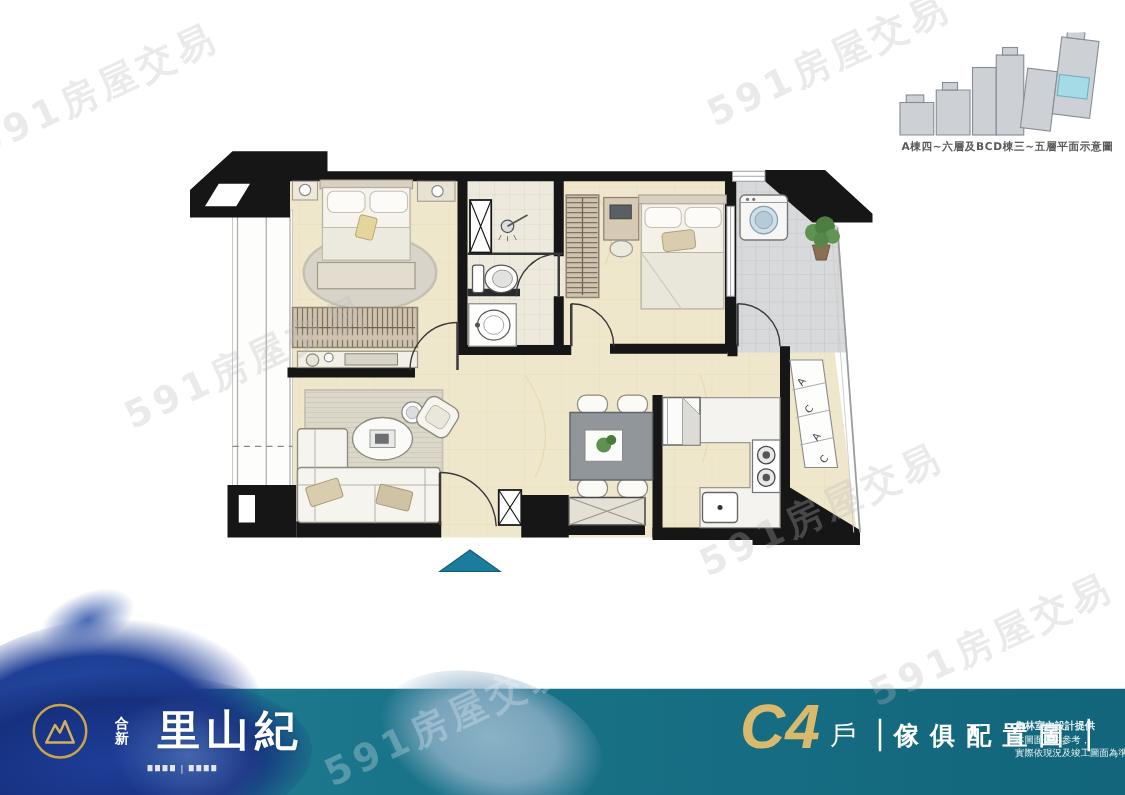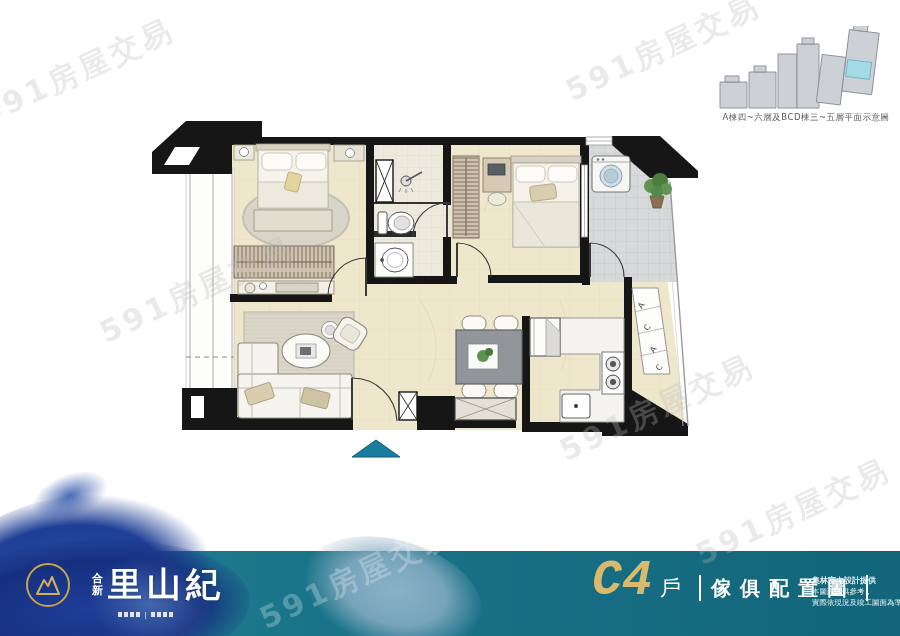--- a/index.html
+++ b/index.html
@@ -3,41 +3,41 @@
 <meta charset="utf-8">
 <style>
   html,body{margin:0;padding:0;background:#fff;}
   #canvas{position:relative;width:900px;height:636px;overflow:hidden;background:#fff;
           font-family:"DejaVu Sans","Liberation Sans",sans-serif;}
   
   .wm{position:absolute;font-size:30px;font-weight:bold;letter-spacing:4px;
       color:rgba(185,185,185,.30);transform:rotate(-25deg);white-space:nowrap;pointer-events:none;}
   .wm.on-teal{color:rgba(255,255,255,.26);}
   
-  #siteplan{position:absolute;left:716px;top:26px;width:180px;height:100px;}
+  #siteplan{position:absolute;left:716px;top:26px;width:180px;height:100px;font-weight:bold;}
   #siteplan .cap{position:absolute;left:0;top:86px;width:180px;text-align:center;
       font-size:8.5px;color:#5a5a5a;letter-spacing:.5px;}
   
   #plan{position:absolute;left:150px;top:112px;width:560px;height:352px;}
   
   #banner{position:absolute;left:0;top:551px;width:900px;height:85px;
       background:linear-gradient(90deg,#238295 0%,#1a7489 35%,#12657b 100%);}
   .blob{position:absolute;border-radius:50%;pointer-events:none;}
   #logo-row{position:absolute;left:26px;top:562px;display:flex;align-items:center;z-index:5;}
   #logo-circle{width:40px;height:40px;border-radius:50%;border:2px solid #c9a44c;
       display:flex;align-items:center;justify-content:center;}
   #prefix{display:flex;flex-direction:column;margin-left:22px;color:#fff;font-size:11px;
       line-height:12px;font-weight:bold;letter-spacing:1px;}
-  #brand{margin-left:4px;color:#fff;font-size:34px;font-weight:bold;letter-spacing:5px;
+  #brand{margin-left:22px;color:#fff;font-size:34px;font-weight:bold;letter-spacing:5px;
       text-shadow:0 0 3px rgba(0,40,70,.35);}
   #tagline{position:absolute;left:118px;top:612px;display:flex;gap:2px;z-index:5;}
   #tagline .tg{width:4px;height:5px;background:rgba(255,255,255,.85);}
   #tagline .sep{width:1px;height:7px;background:rgba(255,255,255,.6);margin:0 3px;}
   #unit-row{position:absolute;left:592px;top:556px;display:flex;align-items:center;z-index:5;}
-  #unit-label{font-family:Liberation Mono, monospace;font-style:italic;
+  #unit-label{font-family:Liberation Sans, sans-serif;font-style:italic;
       font-weight:bold;font-size:50px;color:#d9ba6c;line-height:50px;}
   #unit-suffix{color:#fff;font-size:21px;margin-left:8px;margin-top:14px;}
   .vbar{width:2px;height:26px;background:#fff;margin:14px 10px 0 18px;}
   .vbar.r{margin:14px 0 0 10px;}
   #diagram-label{color:#fff;font-size:20px;letter-spacing:9px;margin-top:14px;white-space:nowrap;font-weight:bold;}
   #disclaimer{position:absolute;left:812px;top:575px;color:#e8f3f5;font-size:7.5px;
       line-height:11px;z-index:5;white-space:nowrap;}
   #disclaimer .b{font-weight:bold;font-size:8px;}
 </style>
 </head>

